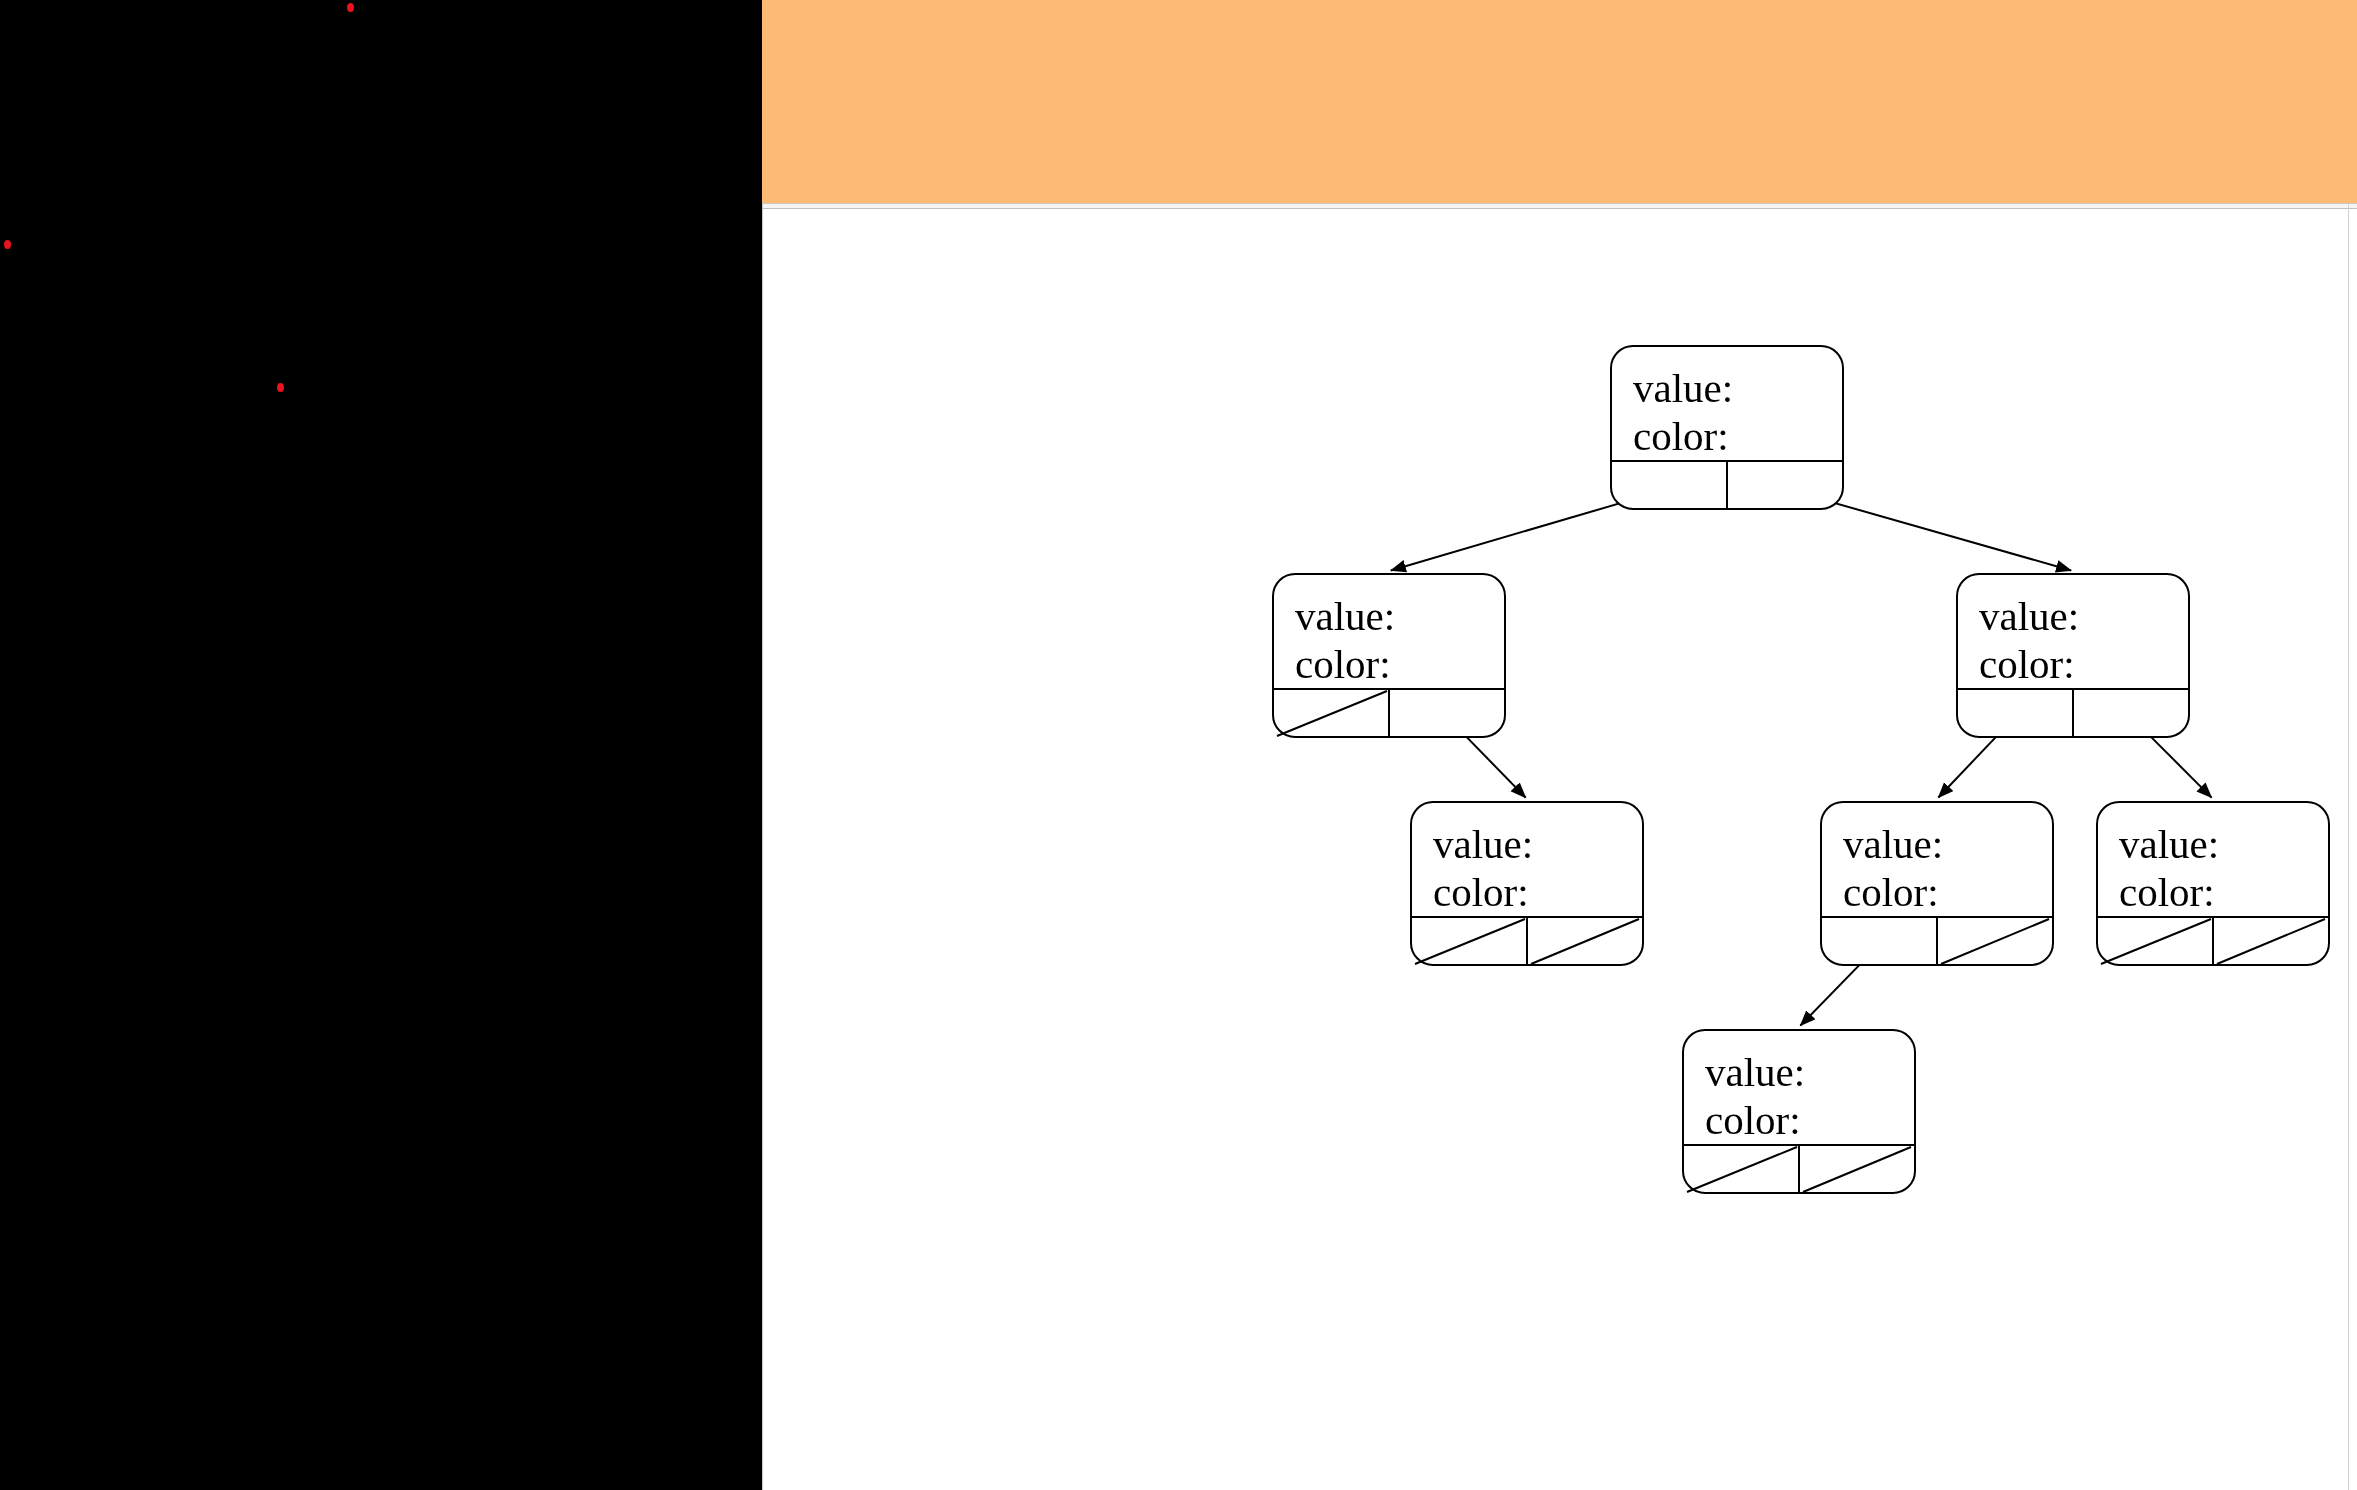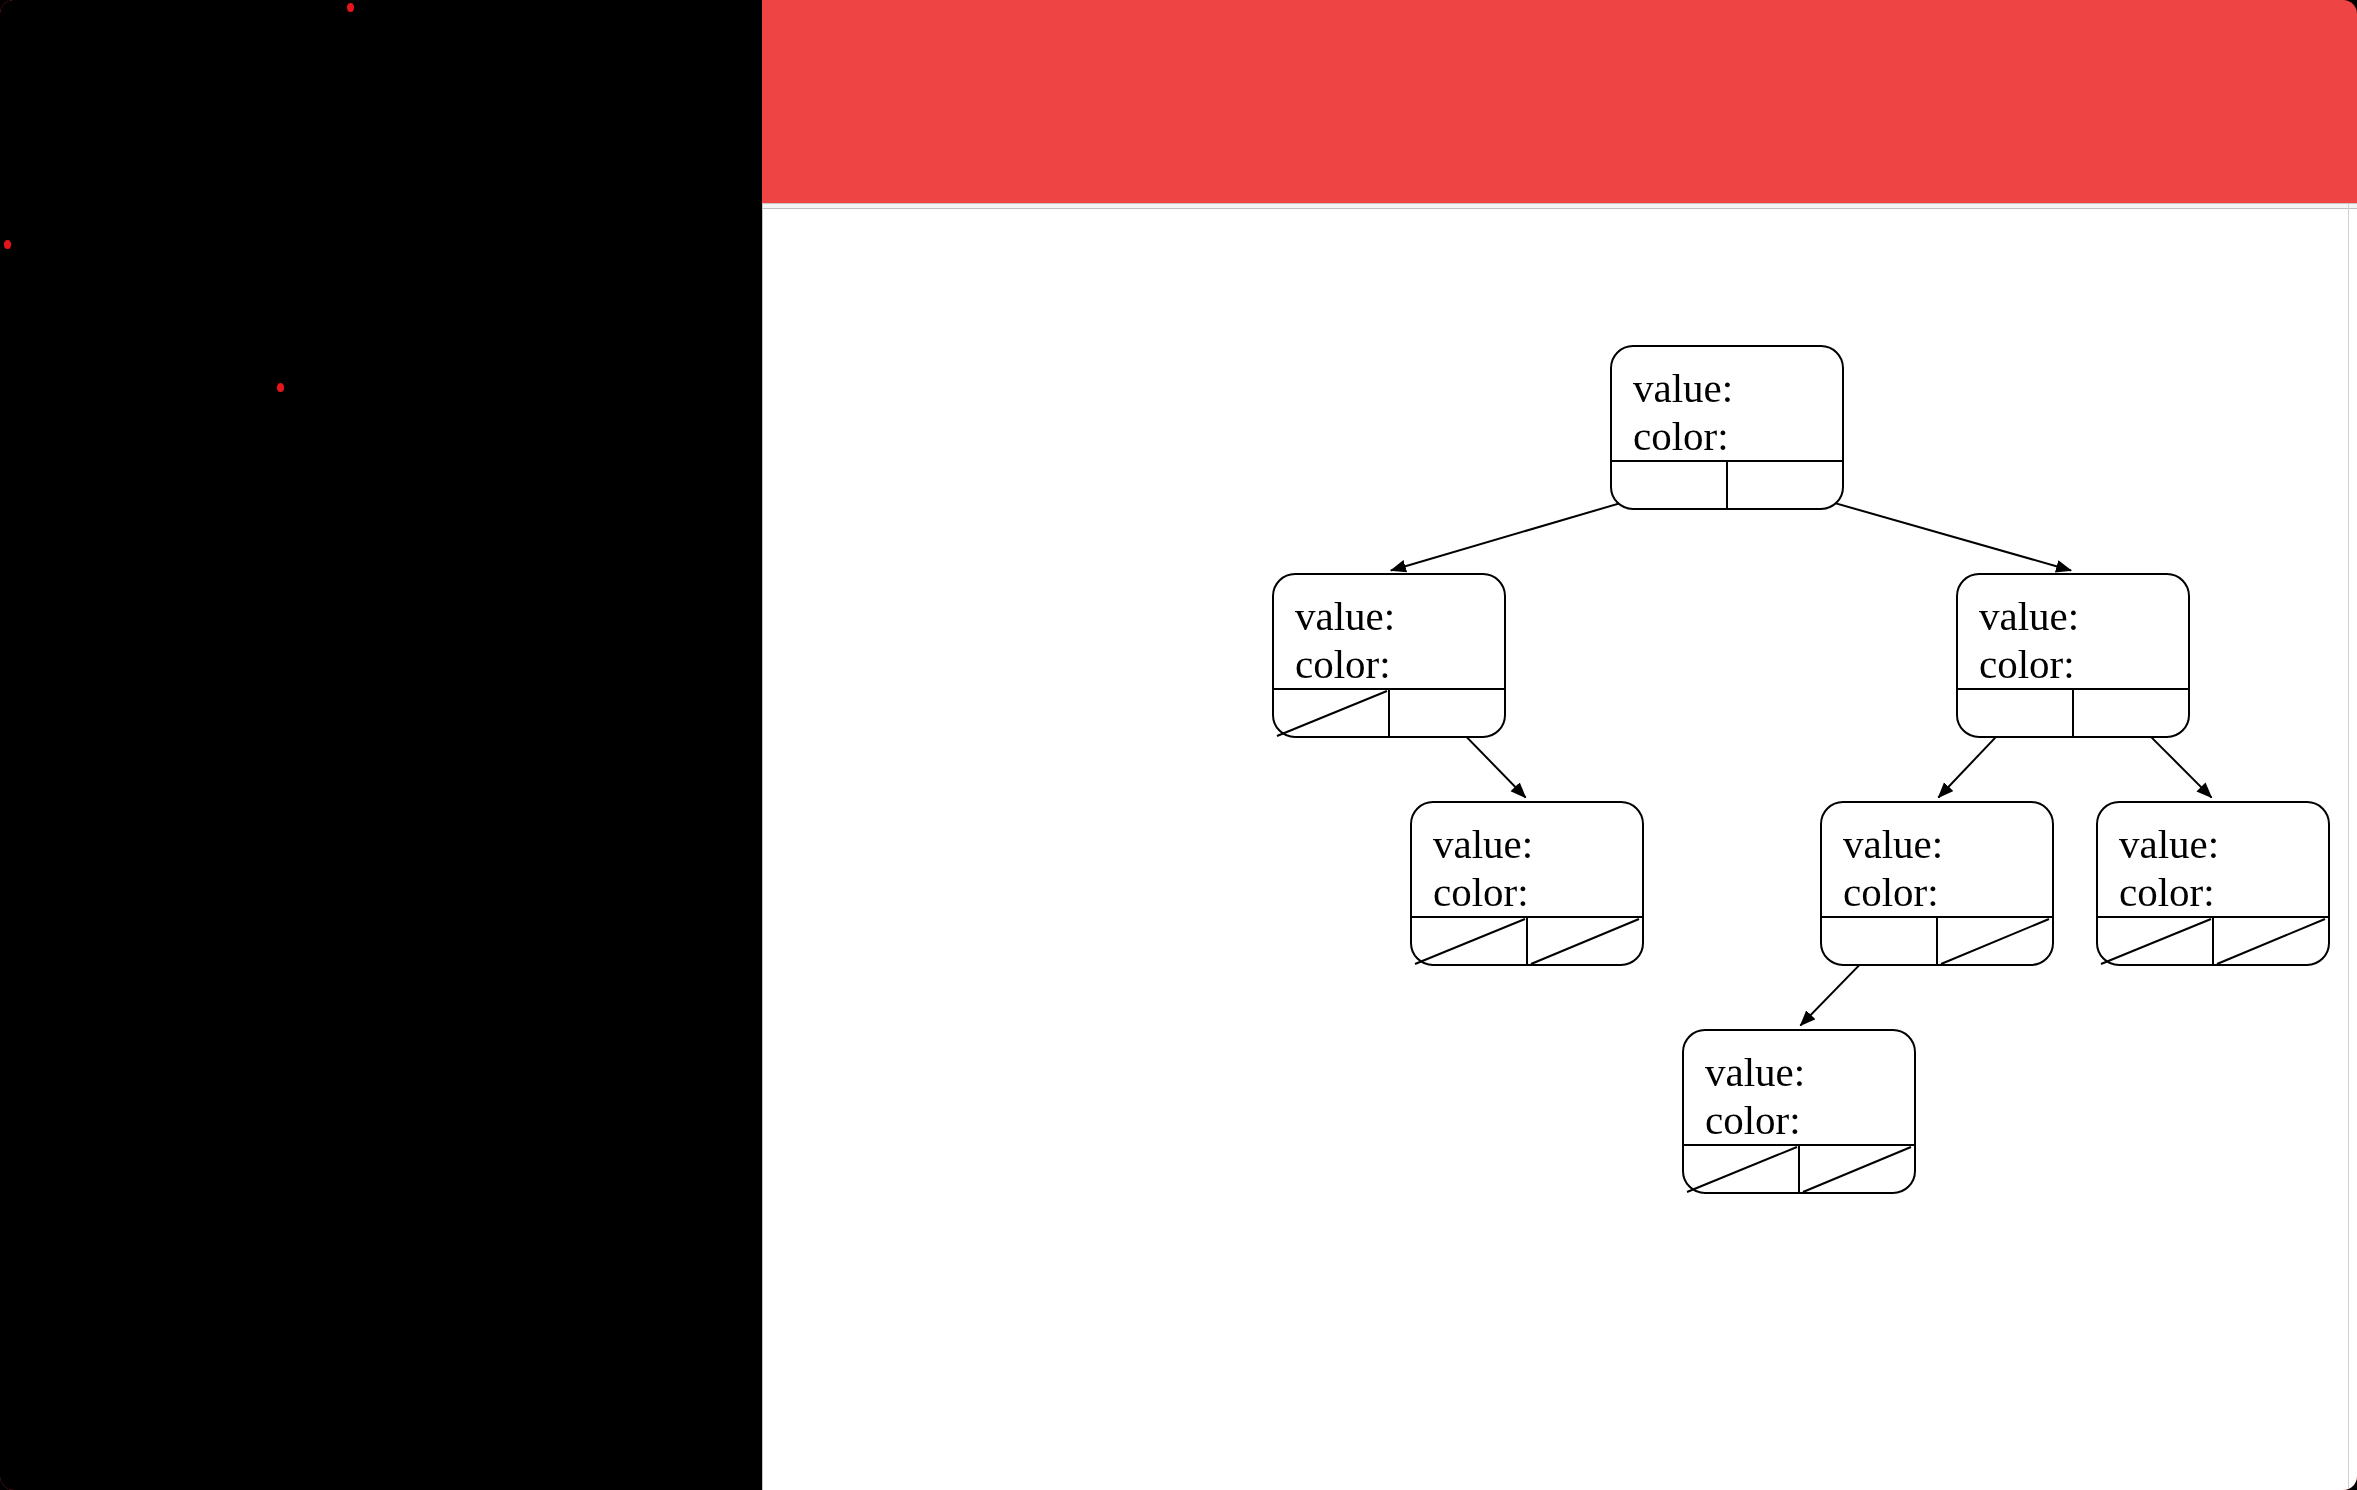--- a/index.html
+++ b/index.html
@@ -4,24 +4,23 @@
 <style>
   html, body {
     margin: 0;
     padding: 0;
     background: #000000;
   }
   #root {
     position: relative;
     width: 2357px;
     height: 1490px;
-    background: #ef4444;
+    background: #fdba74;
     overflow: hidden;
     font-family: "Liberation Serif", "DejaVu Serif", serif;
-    border-radius: 14px;
   }
 
   
   #black-pane {
     position: absolute;
     left: 0; top: 0;
     width: 762px;
     height: 1490px;
     background: #000000;
   }

